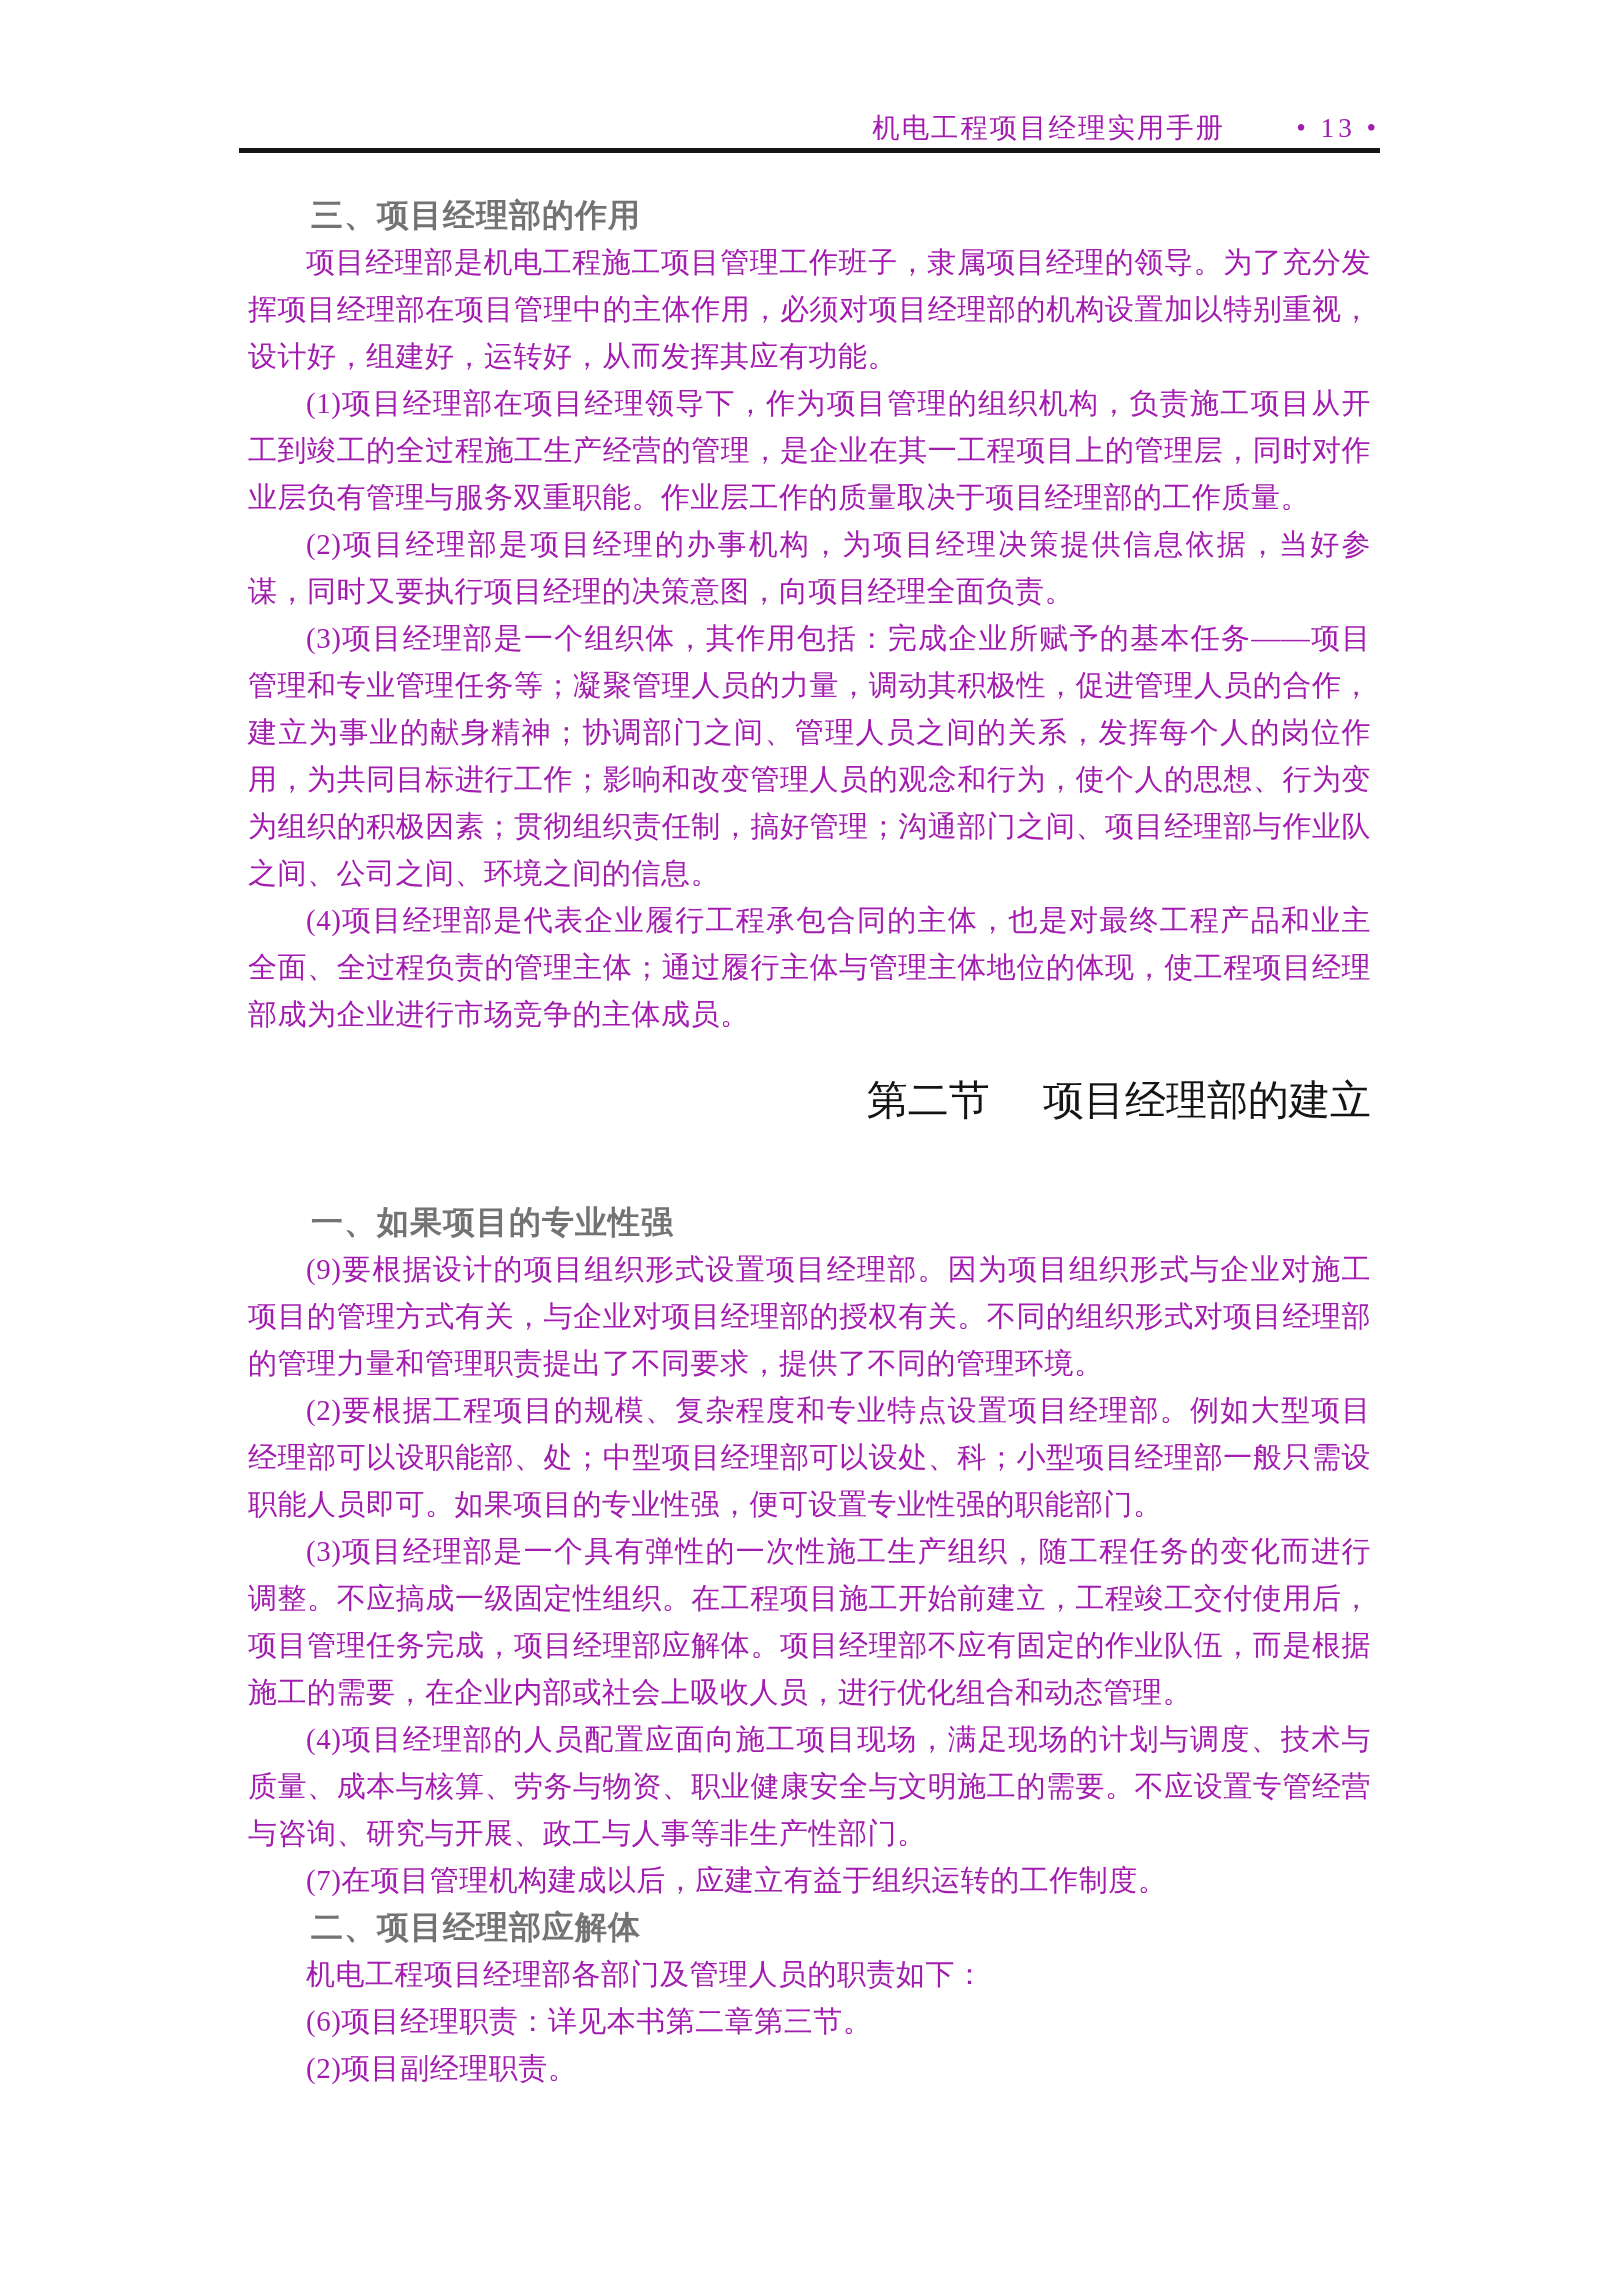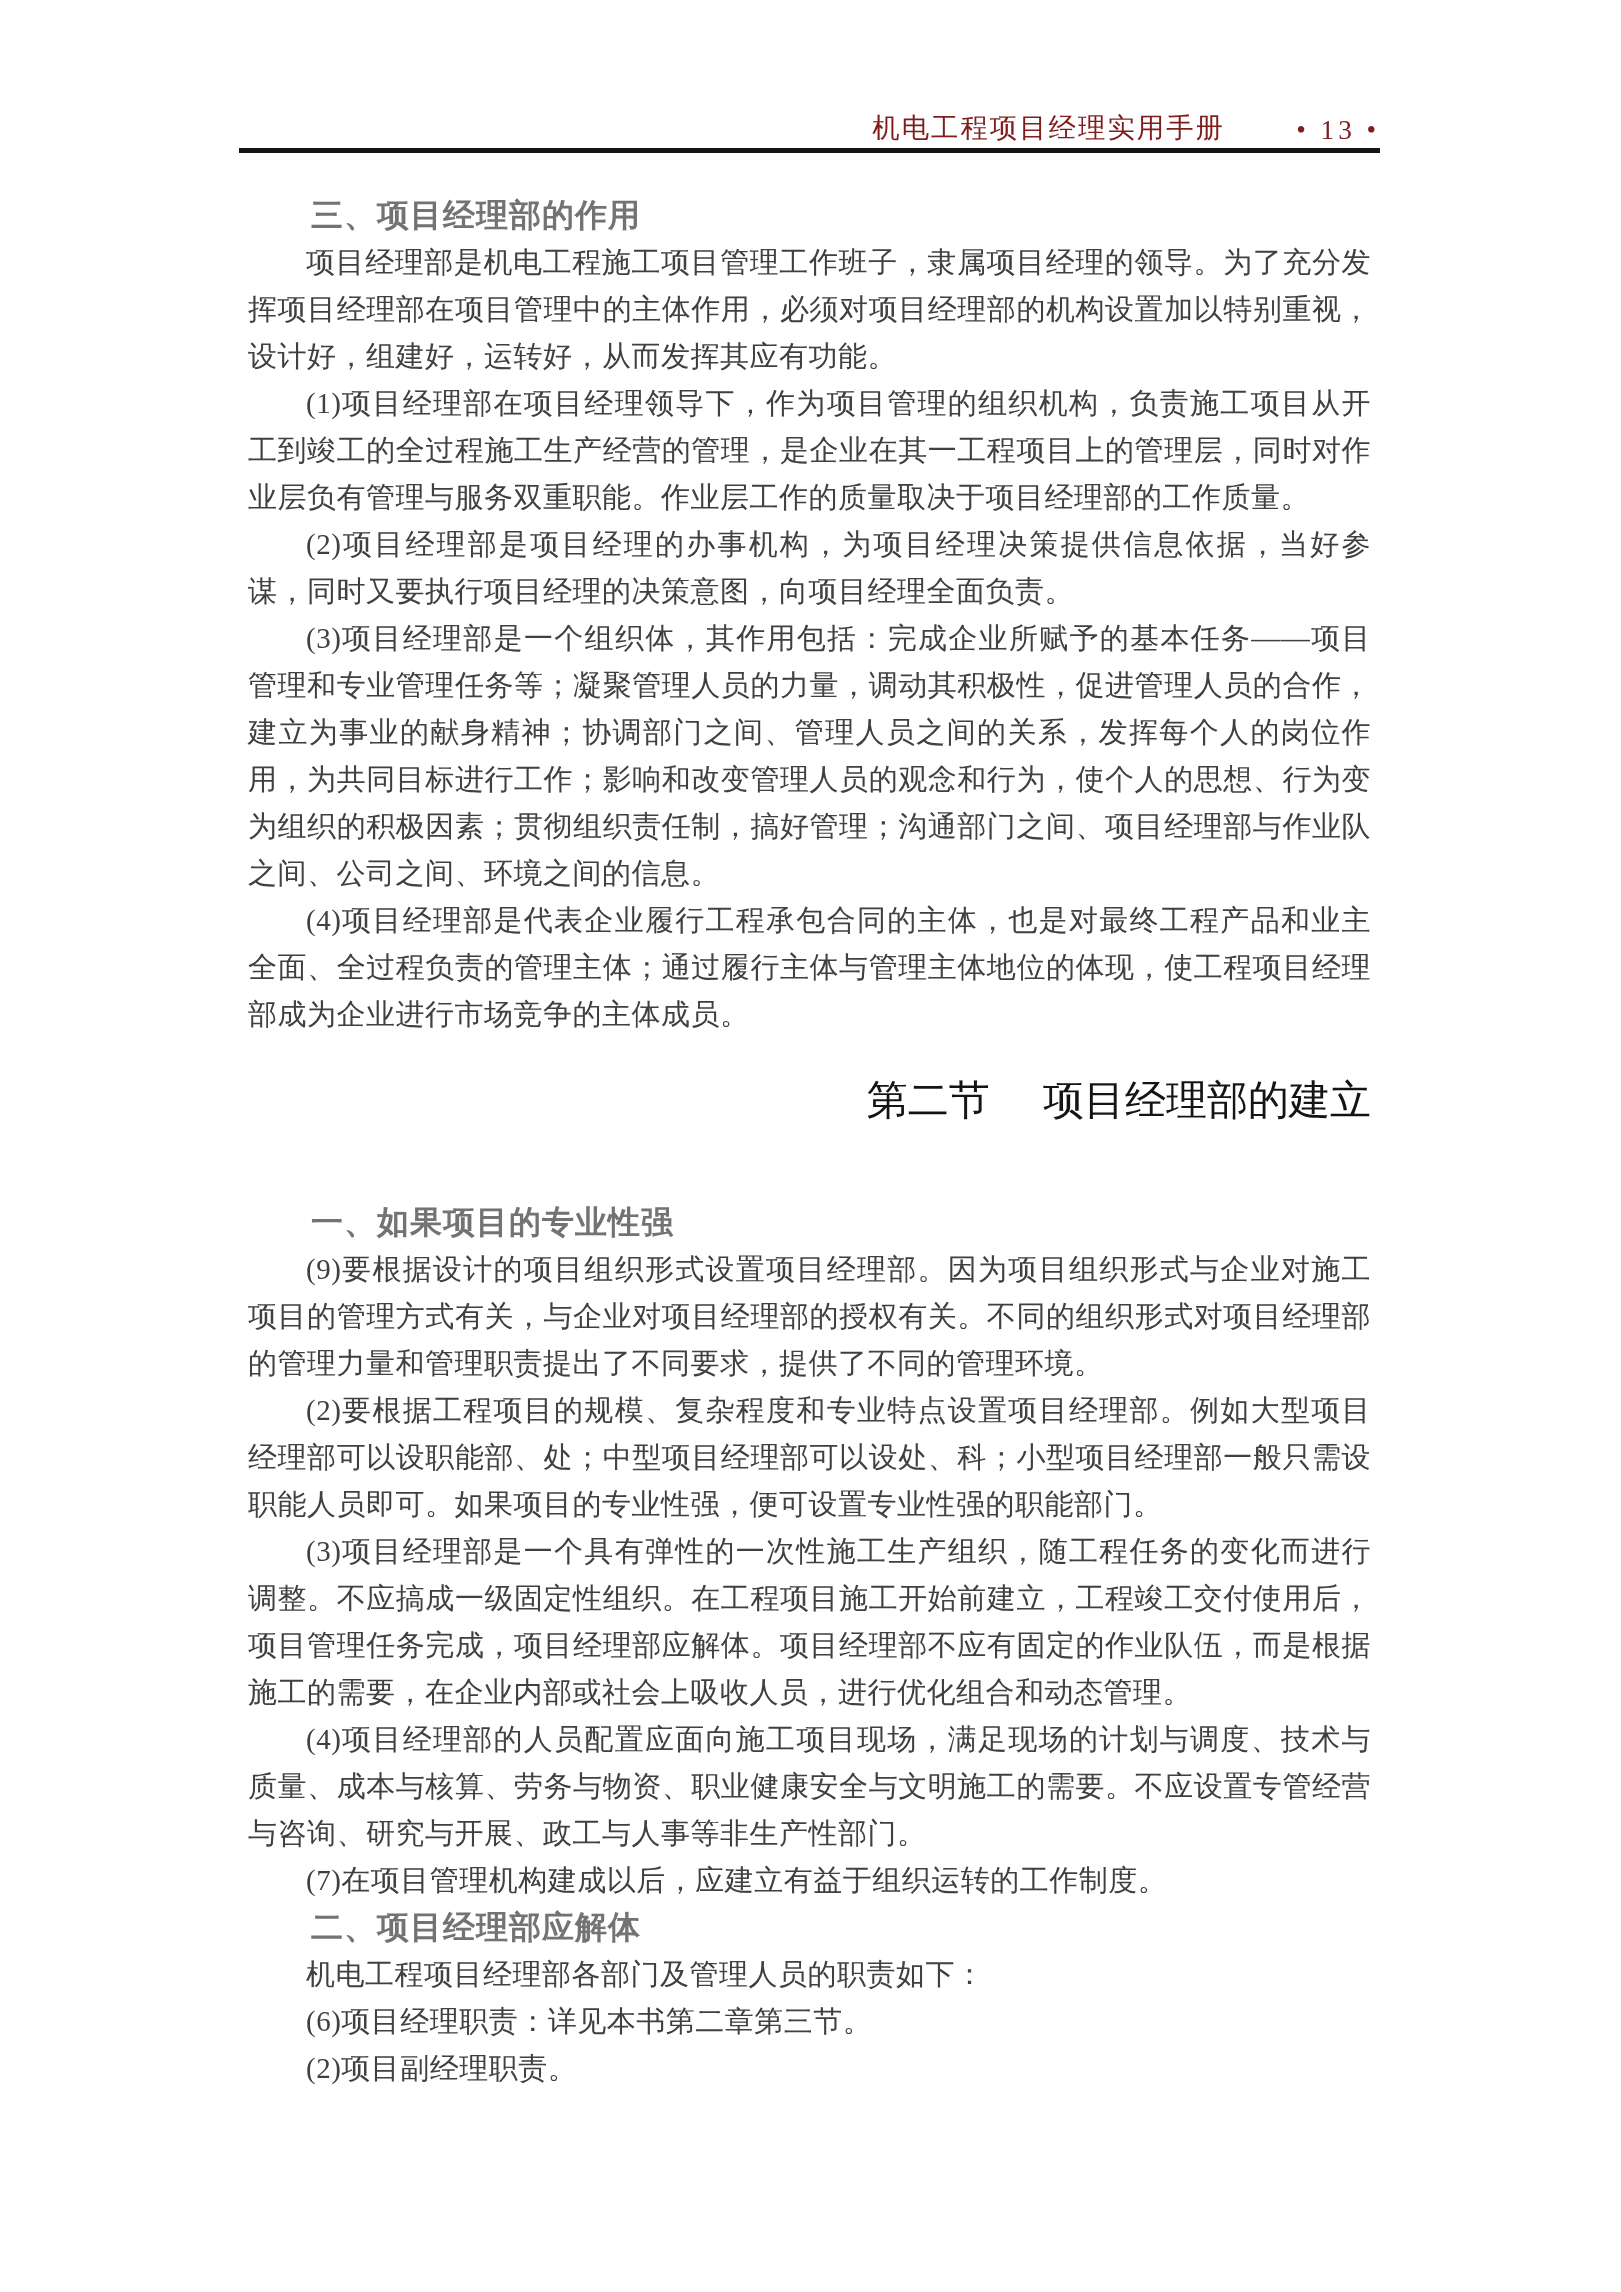--- a/index.html
+++ b/index.html
@@ -14,25 +14,25 @@
     margin: 0 auto;
     background: #ffffff;
     color: #1b1b1b;
     overflow: hidden;
   }
   .page-header {
     position: absolute;
     top: 110px;
     right: 241px;
     display: flex;
-    align-items: flex-end;
+    align-items: center;
     gap: 27.4px;
     font-size: 27.4px;
     letter-spacing: 2px;
-    color: #7f1d1d;
+    color: #a21caf;
     white-space: nowrap;
   }
   .page-header .page-num {
     letter-spacing: 3.9px;
     margin-left: 44px;
   }
   .header-rule {
     position: absolute;
     left: 239px;
     top: 148px;
@@ -54,21 +54,21 @@
     text-indent: 63px;
     color: #737373;
     letter-spacing: 1px;
   }
   .para {
     font-size: 29px;
     line-height: 47px;
     text-align: justify;
     text-indent: 2em;
     margin: 0;
-    color: #404040;
+    color: #a21caf;
     letter-spacing: 0.5px;
   }
   .section-title {
     text-align: right;
     font-size: 41px;
     line-height: 71px;
     margin: 27.4px 0 63px 0;
     color: #141414;
     white-space: nowrap;
   }

